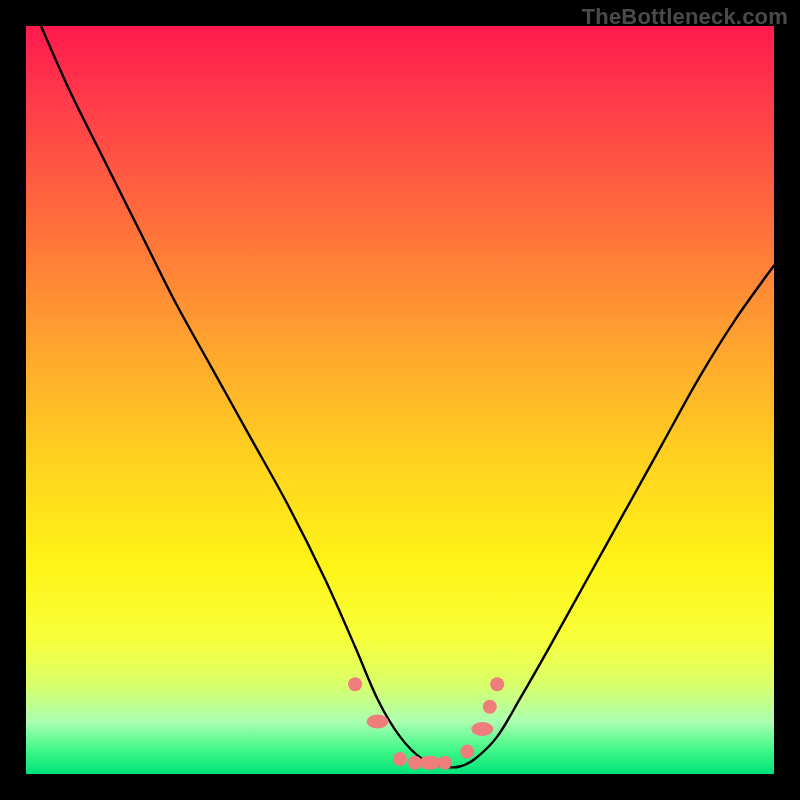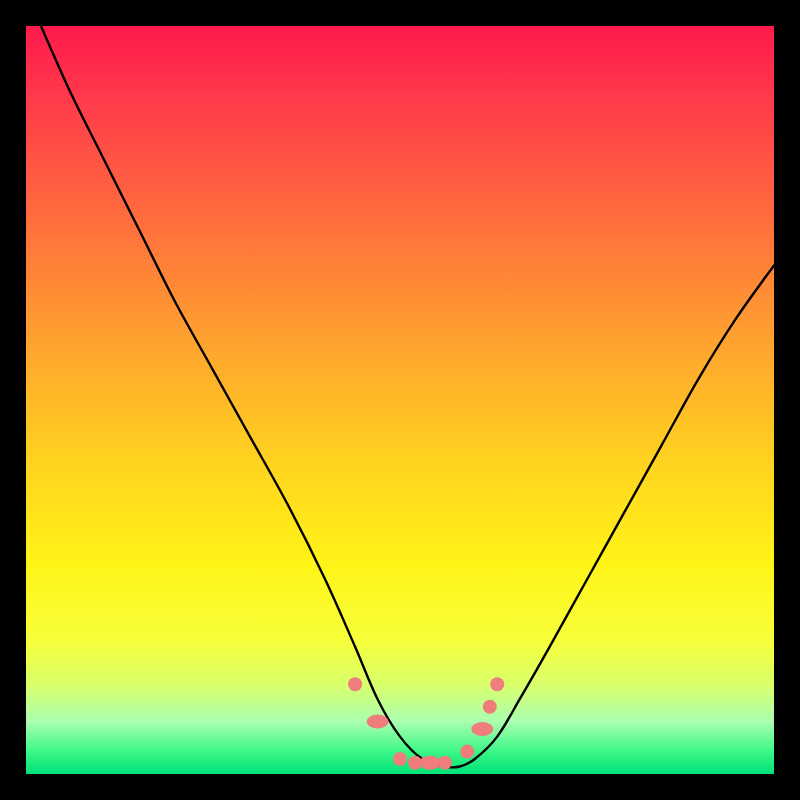--- a/index.html
+++ b/index.html
@@ -57,20 +57,21 @@
     top: 0;
     width: 748px;
     height: 748px;
     pointer-events: none;
   }
 </style>
 </head>
 <body>
 
 <div class="frame">
+  <div class="watermark">TheBottleneck.com</div>
 
   <div class="plot">
     <svg class="curve" viewBox="0 0 748 748" preserveAspectRatio="none">
       <path id="curvePath" fill="none" stroke="#000" stroke-width="2.4" stroke-linecap="round" stroke-linejoin="round" d="M 15.0 0.0 C 19.9 11.2, 34.9 46.1, 44.9 67.3 C 54.9 88.5, 63.6 104.7, 74.8 127.2 C 86.0 149.6, 99.7 177.0, 112.2 202.0 C 124.7 226.9, 137.1 253.1, 149.6 276.8 C 162.1 300.4, 174.5 321.6, 187.0 344.1 C 199.5 366.5, 211.9 389.0, 224.4 411.4 C 236.9 433.8, 249.3 455.0, 261.8 478.7 C 274.3 502.4, 288.0 529.8, 299.2 553.5 C 310.4 577.2, 320.4 600.9, 329.1 620.8 C 337.8 640.8, 344.1 658.2, 351.6 673.2 C 359.0 688.2, 366.5 700.6, 374.0 710.6 C 381.5 720.6, 389.0 728.1, 396.4 733.0 C 403.9 738.0, 412.6 739.3, 418.9 740.5 C 425.1 741.8, 428.9 741.8, 433.8 740.5 C 438.8 739.3, 442.6 738.0, 448.8 733.0 C 455.0 728.1, 463.8 720.6, 471.2 710.6 C 478.7 700.6, 485.0 688.2, 493.7 673.2 C 502.4 658.2, 512.4 640.8, 523.6 620.8 C 534.8 600.9, 548.5 576.0, 561.0 553.5 C 573.5 531.1, 585.9 508.6, 598.4 486.2 C 610.9 463.8, 623.3 441.3, 635.8 418.9 C 648.3 396.4, 660.7 372.8, 673.2 351.6 C 685.7 330.4, 698.1 310.4, 710.6 291.7 C 723.1 273.0, 741.8 248.1, 748.0 239.4"></path>
       <g id="markerGroup">
           <ellipse cx="329.1" cy="658.2" rx="7" ry="7" fill="#ee7d7c"></ellipse>
           <ellipse cx="351.6" cy="695.6" rx="11" ry="7" fill="#ee7d7c"></ellipse>
           <ellipse cx="374.0" cy="733.0" rx="7" ry="7" fill="#ee7d7c"></ellipse>
           <ellipse cx="389.0" cy="736.8" rx="7" ry="7" fill="#ee7d7c"></ellipse>
           <ellipse cx="403.9" cy="736.8" rx="11" ry="7" fill="#ee7d7c"></ellipse>

